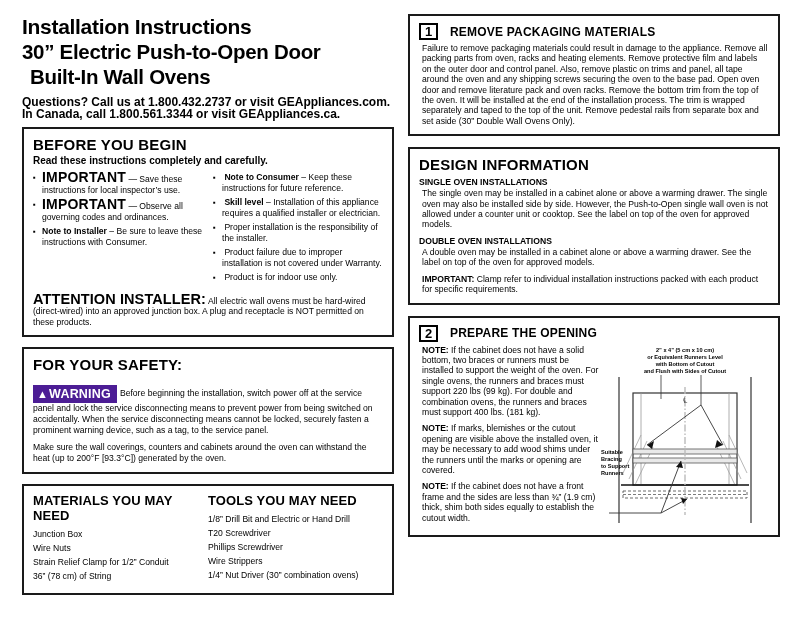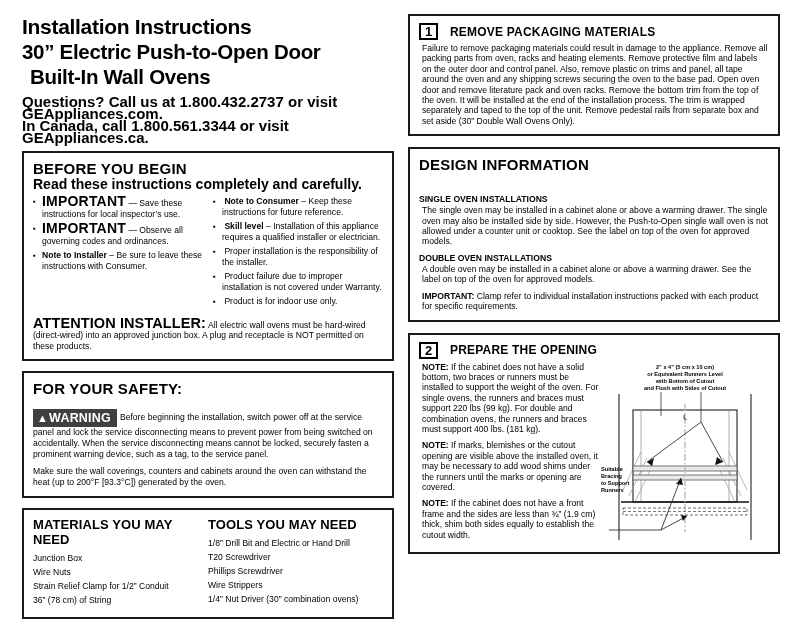--- a/index.html
+++ b/index.html
@@ -34,21 +34,21 @@
   .title-block { margin-bottom: 7px; }
   .title-line {
     font-weight: bold;
     font-size: 21px;
     line-height: 25px;
     letter-spacing: -0.3px;
   }
   .title-line.l2 { font-size: 20.5px; }
   .title-line.l3 { font-size: 20.5px; padding-left: 8px; }
   .contact {
-    font-size: 15px;
+    font-size: 12px;
     font-weight: bold;
     line-height: 12px;
     margin-top: 7px;
   }
   
   .box {
     border: 2px solid #1a1a1a;
     box-sizing: border-box;
     background: #fff;
     padding: 7px 9px 8px 9px;
@@ -56,34 +56,34 @@
   }
   .box-title {
     font-weight: bold;
     font-size: 15px;
     letter-spacing: 0.2px;
     margin-bottom: 2px;
   }
   .sub-head {
     font-weight: bold;
     font-size: 8.6px;
-    margin-top: 21px;
+    margin-top: 4px;
     margin-bottom: 1px;
   }
   p.body {
     font-size: 8.6px;
     line-height: 10.4px;
     margin: 0 0 6px 3px;
     text-align: left;
   }
   p.body.tight { margin-bottom: 0; }
   b.inline { font-weight: bold; }
   
   .byb-lead {
-    font-size: 14px;
+    font-size: 10px;
     font-weight: bold;
     line-height: 11.5px;
     margin: 1px 0 5px 0;
   }
   .byb-cols {
     display: flex;
     gap: 10px;
   }
   .byb-col { width: 50%; }
   .bullet-row {
@@ -109,21 +109,21 @@
     line-height: 10.6px;
   }
   .attention-label {
     font-weight: bold;
     font-size: 14.5px;
     letter-spacing: 0.1px;
   }
   
   .warning-badge {
     display: inline-block;
-    background: #404040;
+    background: #4c1d95;
     color: #fff;
     font-weight: bold;
     font-size: 12.5px;
     line-height: 14px;
     padding: 1.5px 6px 2px 4px;
     letter-spacing: 0.2px;
     vertical-align: -2px;
     margin-right: 3px;
   }
   .warning-badge .tri { font-size: 11px; margin-right: 1px; }

